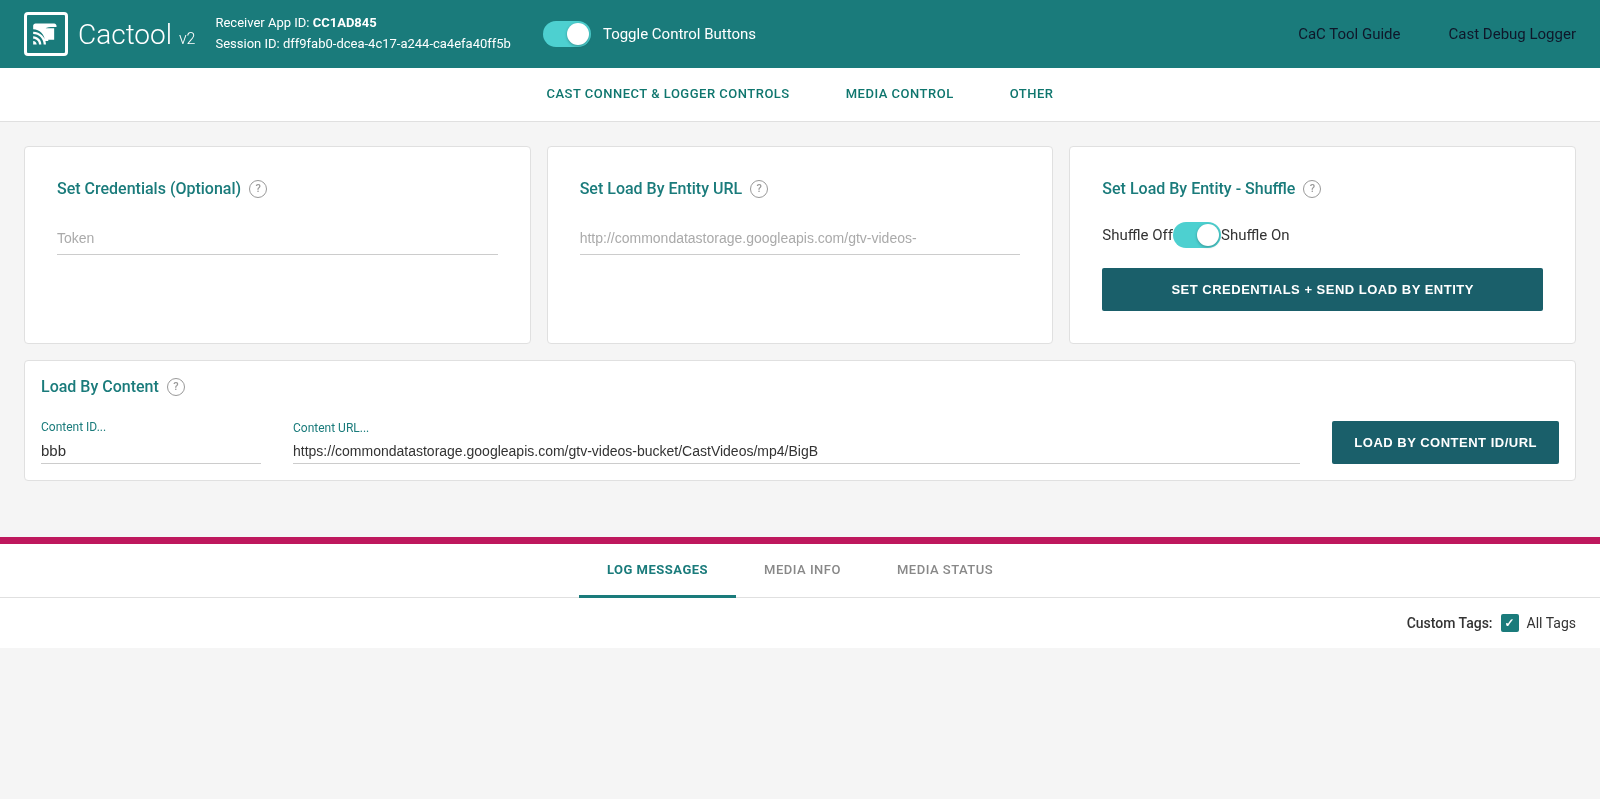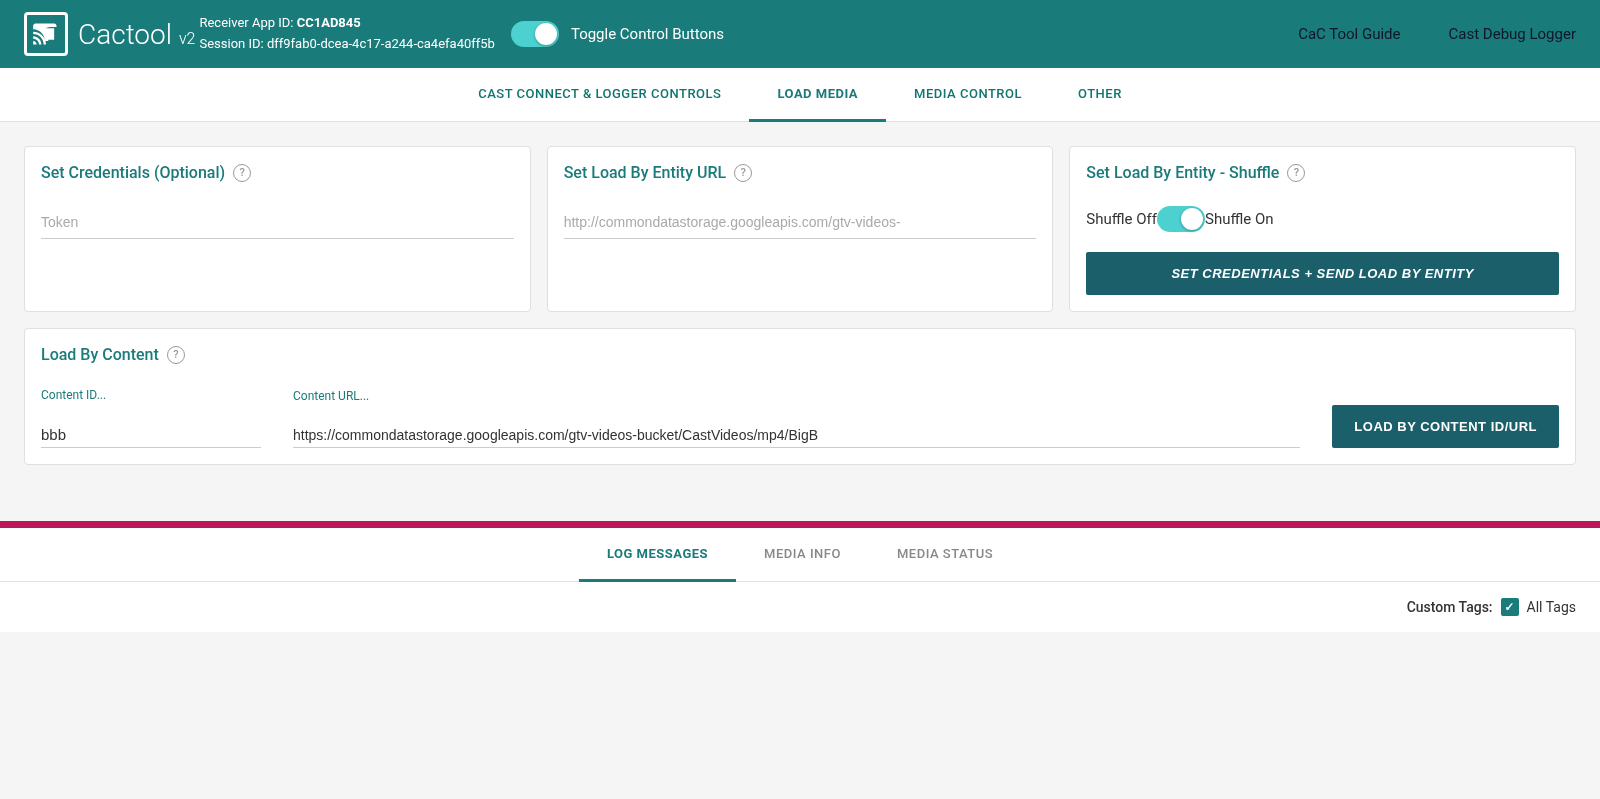--- a/index.html
+++ b/index.html
@@ -6,20 +6,21 @@
     body { font-family: 'Roboto', Arial, sans-serif; background: #f5f5f5; color: #333; font-size: 14px; }
 
     
     .header {
       background: #1a7b7b;
       color: white;
       display: flex;
       align-items: center;
       padding: 0 24px;
       height: 68px;
+      gap: 16px;
     }
     .header-logo {
       display: flex;
       align-items: center;
       gap: 10px;
     }
     .header-logo-text {
       font-size: 28px;
       font-weight: 300;
       color: white;
@@ -122,21 +123,21 @@
     
     .cards-row {
       display: flex;
       gap: 16px;
       margin-bottom: 16px;
     }
     .card {
       background: white;
       border: 1px solid #e0e0e0;
       border-radius: 4px;
-      padding: 16px;
+      padding: 32px;
       flex: 1;
     }
     .card-title {
       color: #1a7b7b;
       font-size: 16px;
       font-weight: 500;
       display: flex;
       align-items: center;
       gap: 8px;
       margin-bottom: 24px;
@@ -202,41 +203,40 @@
       color: white;
       border: none;
       padding: 14px 18px;
       font-size: 13px;
       font-weight: 700;
       letter-spacing: 0.5px;
       border-radius: 2px;
       cursor: pointer;
       width: 100%;
       text-align: center;
-      font-style: italic;
     }
 
     
     .load-by-content-card {
       background: white;
       border: 1px solid #e0e0e0;
       border-radius: 4px;
       padding: 16px;
       margin-bottom: 16px;
     }
     .content-inputs-row {
       display: flex;
       align-items: flex-end;
       gap: 32px;
       margin-top: 8px;
     }
     .content-input-group {
       display: flex;
       flex-direction: column;
-      gap: 20px;
+      gap: 4px;
     }
     .content-input-group.id-group {
       width: 220px;
     }
     .content-input-group.url-group {
       flex: 1;
     }
     .input-label-small {
       font-size: 12px;
       color: #1a7b7b;
@@ -357,21 +357,20 @@
     </div>
     <div class="header-spacer"></div>
     <div class="header-nav-links">
       <a class="header-nav-link">CaC Tool Guide</a>
       <a class="header-nav-link">Cast Debug Logger</a>
     </div>
   </div>
 
   <div class="tabs-bar">
     <div class="tab">CAST CONNECT &amp; LOGGER CONTROLS</div>
-    <div class="tab active">LOAD MEDIA</div>
     <div class="tab">MEDIA CONTROL</div>
     <div class="tab">OTHER</div>
   </div>
 
   <div class="main-content">
 
     <div class="cards-row">
 
       <div class="card">
         <div class="card-title">

